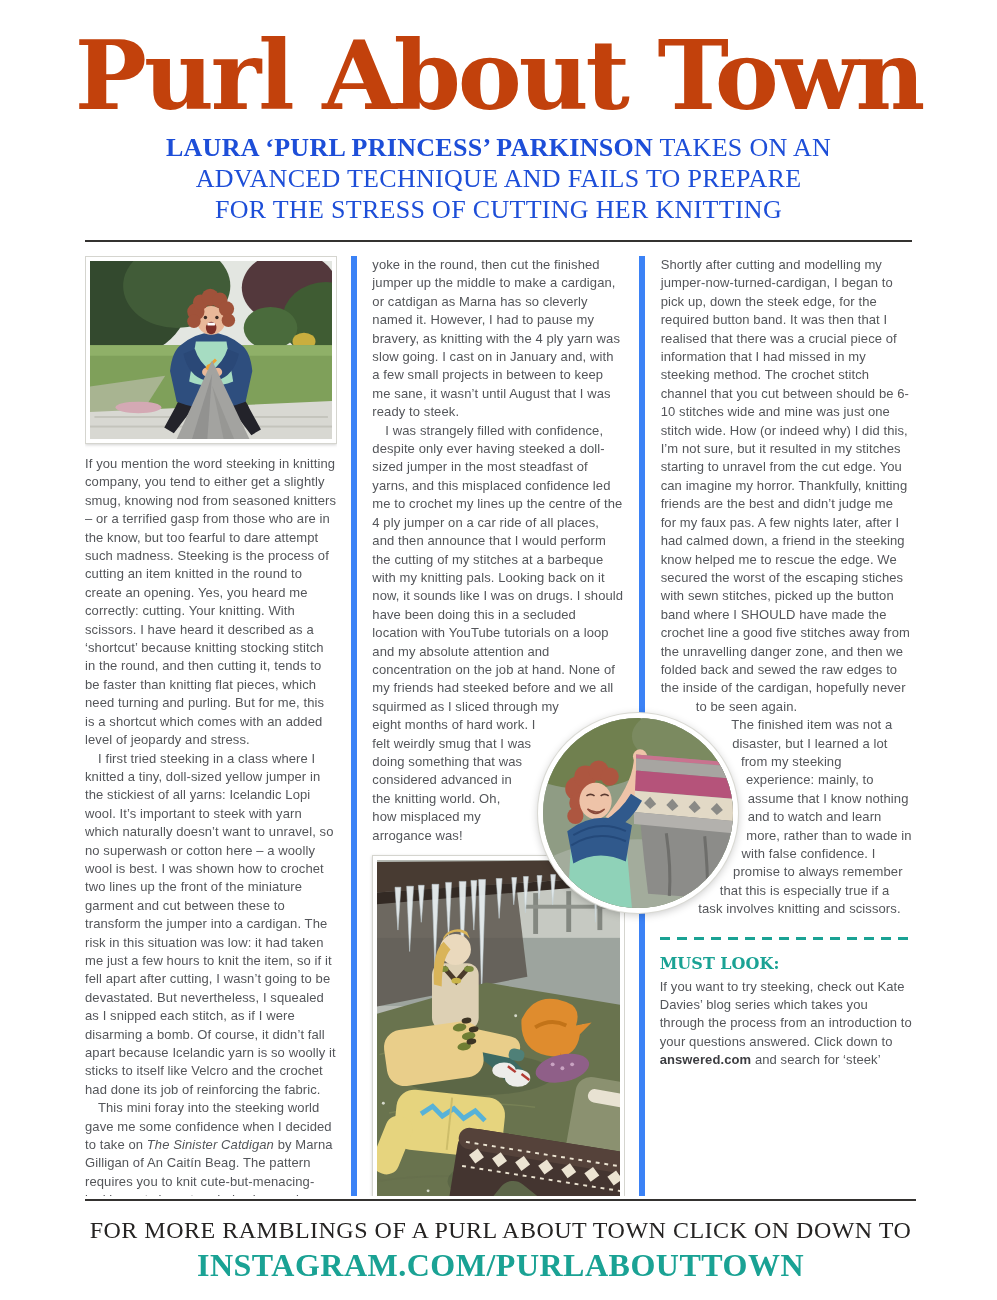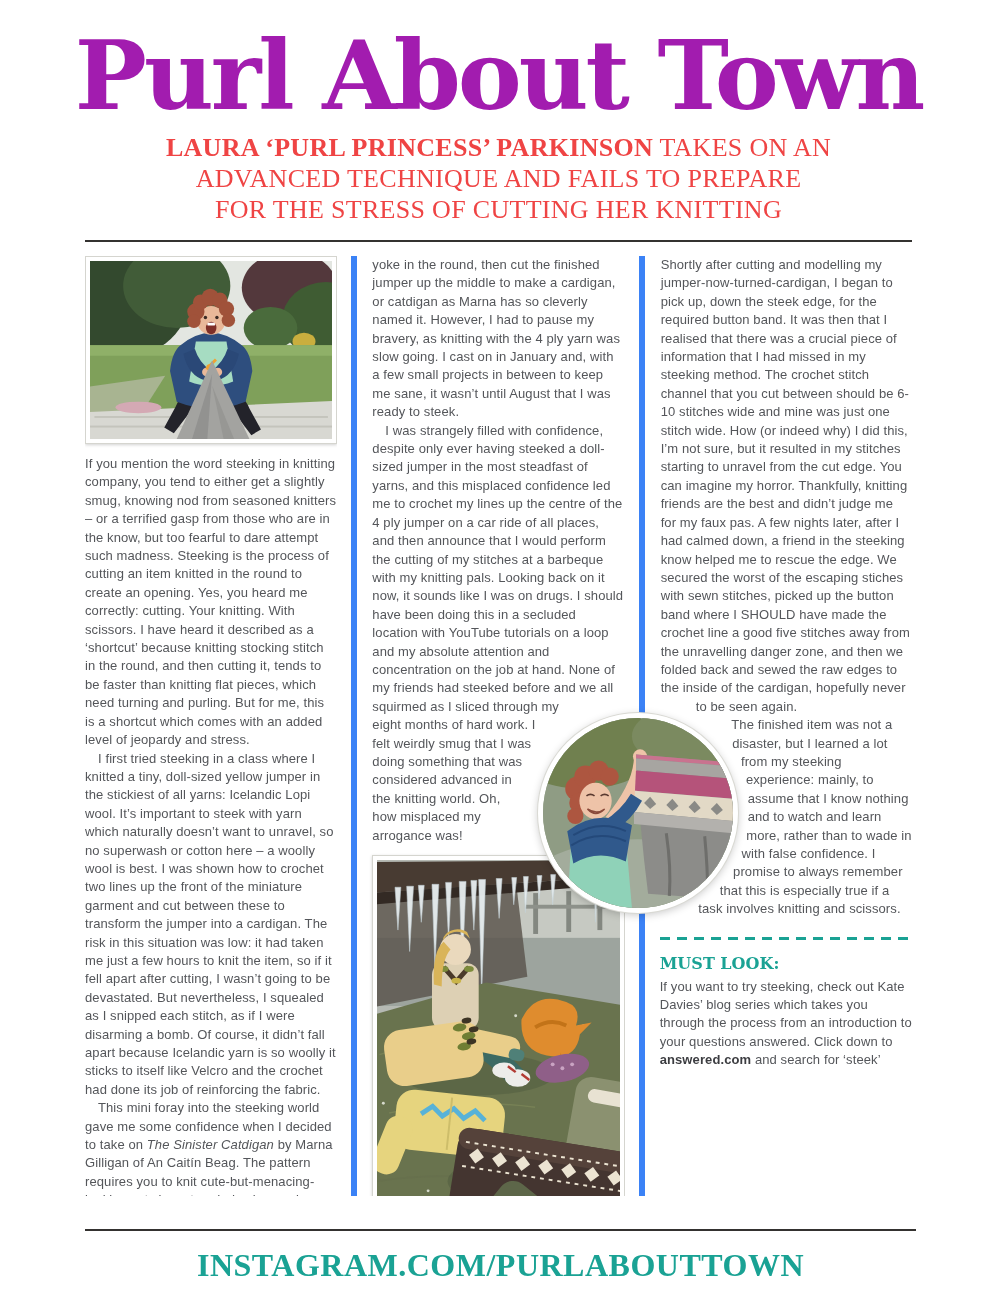--- a/index.html
+++ b/index.html
@@ -4,25 +4,25 @@
 <style>
   html,body { margin:0; padding:0; background:#ffffff; }
   .page {
     position:relative; width:997px; height:1300px; background:#ffffff;
     overflow:hidden; font-family:"Liberation Sans", sans-serif;
   }
   
   .title {
     margin:28px 0 8px; text-align:center; line-height:1; white-space:nowrap;
     font-family:"DejaVu Serif", serif; font-weight:700;
-    font-size:96px; letter-spacing:-3px; color:#a21caf;
+    font-size:96px; letter-spacing:-3px; color:#c2410c;
   }
   .subtitle {
     text-align:center; font-family:"Liberation Serif", serif;
-    font-size:26px; line-height:31px; color:#ef4444; letter-spacing:0.3px;
+    font-size:26px; line-height:31px; color:#1d4ed8; letter-spacing:0.3px;
   }
   .subtitle .b { font-weight:700; }
   .rule {
     border:none; border-top:2px solid #343230; margin:15px 85px 0;
   }
   
   .cols { display:flex; align-items:stretch; margin:14px 85px 0; height:940px; }
   .col { width:257px; height:100%; overflow:hidden; }
   .col + .col { margin-left:14px; padding-left:15px; border-left:6px solid #3b82f6; }
   .col2wrap { display:flex; flex-direction:column; }
@@ -322,16 +322,17 @@
       <path d="M28,120 q25,-13 54,0 l6,68 h-64 z" fill="#8fd2b8"></path>
       <path d="M24,112 q30,-23 64,-6 l-6,36 q-27,-13 -52,2 z" fill="#30598c"></path>
       <path d="M60,102 q17,-10 27,-27 l11,7 q-10,19 -27,29 z" fill="#30598c"></path>
       <path d="M30,116 q26,-16 52,-4" stroke="#24497a" stroke-width="2" fill="none"></path>
       <path d="M28,126 q26,-16 54,-4" stroke="#24497a" stroke-width="2" fill="none"></path>
     </svg>
   </div>
 
   <footer class="footer">
     <hr class="rule2">
+    <div class="f1">FOR MORE RAMBLINGS OF A PURL ABOUT TOWN CLICK ON DOWN TO</div>
     <div class="f2">INSTAGRAM.COM/PURLABOUTTOWN</div>
   </footer>
 
 </div>
 
 </body></html>

